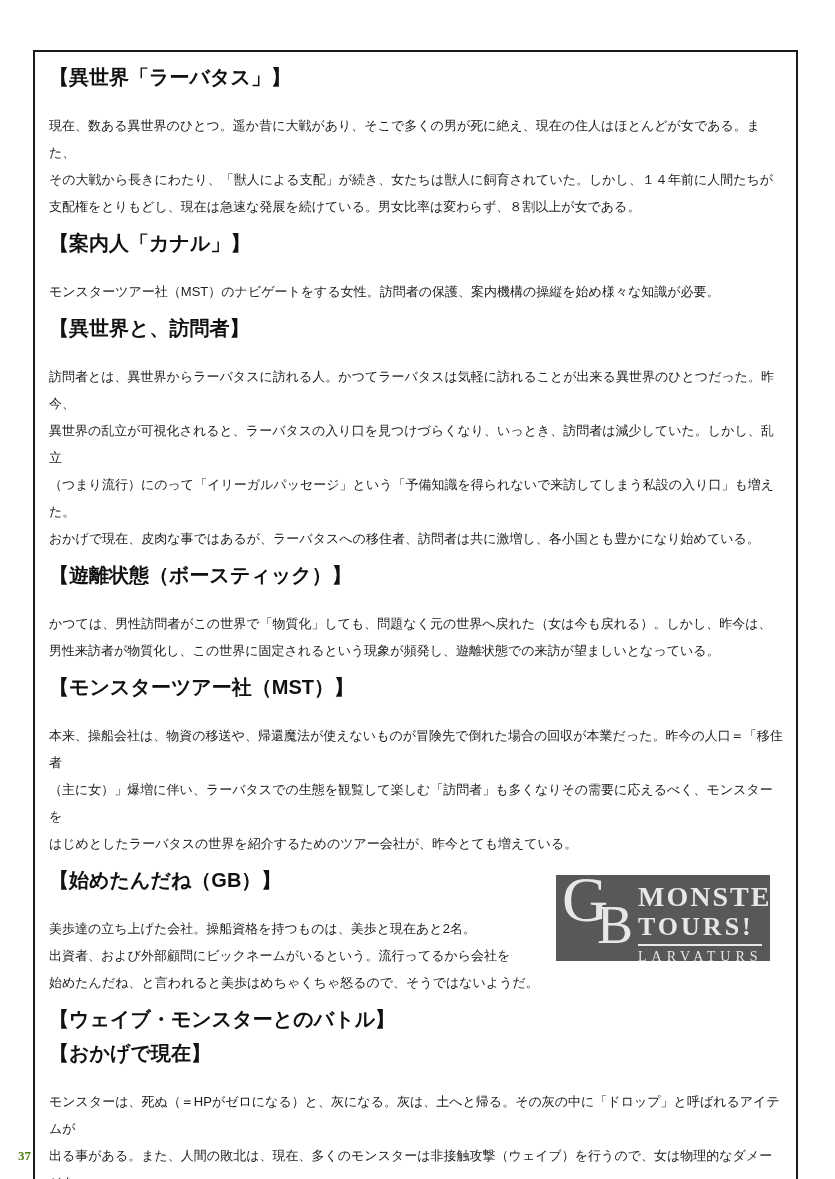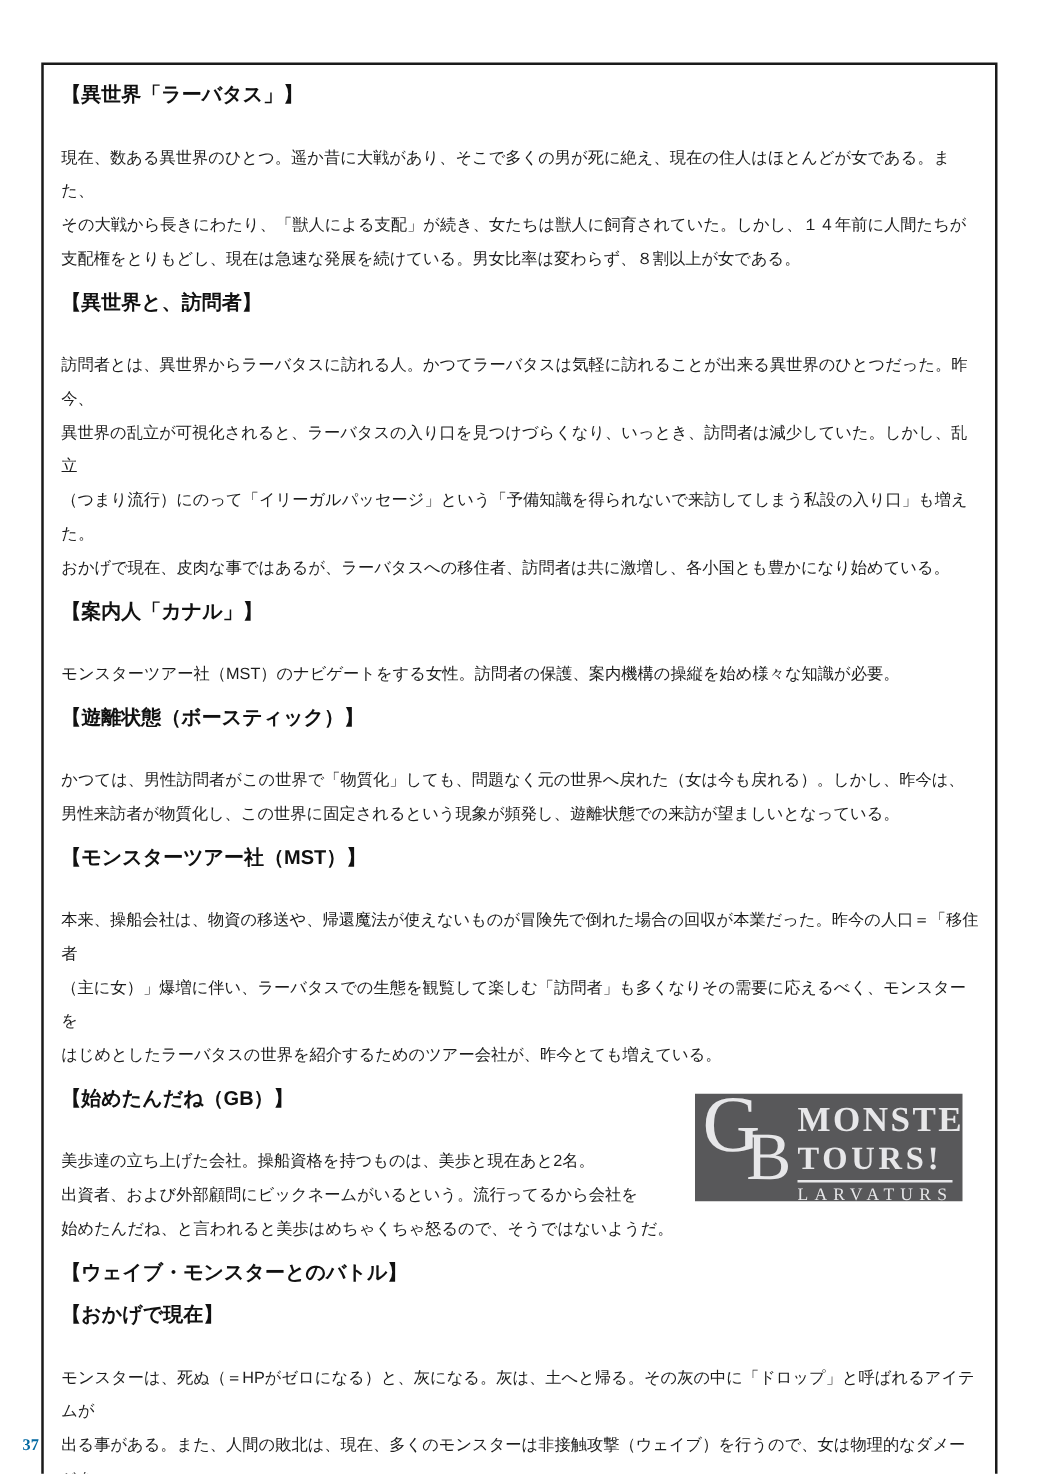--- a/index.html
+++ b/index.html
@@ -20,40 +20,40 @@
     min-height: 1090px;
     box-sizing: border-box;
     border: 2px solid #1a1a1a;
     padding: 14px 12px 16px 14px;
     background: #ffffff;
   }
   .sec { margin-top: 12px; position: relative; }
   .sec:first-child { margin-top: 0; }
   .sec-h {
     margin: 0;
-    font-size: 16px;
+    font-size: 20px;
     font-weight: bold;
     line-height: 22px;
     color: #111111;
   }
   .sec-b {
     font-size: 13px;
     line-height: 27px;
     color: #1c1c1c;
     margin-top: 24px;
   }
   .sec-gb .sec-b { max-width: 495px; }
   .pageno {
     position: absolute;
     left: 18px;
     top: 1148px;
     font-family: "Liberation Serif", serif;
     font-weight: bold;
     font-size: 13px;
-    color: #0369a1;
+    color: #4d7c0f;
     text-align: right;
   }
   
   .logo {
     position: absolute;
     top: 6px;
     right: 14px;
     width: 214px;
     height: 86px;
     background: #58585a;
@@ -80,27 +80,27 @@
 <body>
 
 <div class="frame">
 
   <section class="sec">
     <h2 class="sec-h">【異世界「ラーバタス」】</h2>
     <div class="sec-b">現在、数ある異世界のひとつ。遥か昔に大戦があり、そこで多くの男が死に絶え、現在の住人はほとんどが女である。また、<br>その大戦から長きにわたり、「獣人による支配」が続き、女たちは獣人に飼育されていた。しかし、１４年前に人間たちが<br>支配権をとりもどし、現在は急速な発展を続けている。男女比率は変わらず、８割以上が女である。</div>
   </section>
 
   <section class="sec">
-    <h2 class="sec-h">【異世界と、訪問者】</h2>
-    <div class="sec-b">訪問者とは、異世界からラーバタスに訪れる人。かつてラーバタスは気軽に訪れることが出来る異世界のひとつだった。昨今、<br>異世界の乱立が可視化されると、ラーバタスの入り口を見つけづらくなり、いっとき、訪問者は減少していた。しかし、乱立<br>（つまり流行）にのって「イリーガルパッセージ」という「予備知識を得られないで来訪してしまう私設の入り口」も増えた。<br>おかげで現在、皮肉な事ではあるが、ラーバタスへの移住者、訪問者は共に激増し、各小国とも豊かになり始めている。</div>
+    <h2 class="sec-h">【案内人「カナル」】</h2>
+    <div class="sec-b">モンスターツアー社（MST）のナビゲートをする女性。訪問者の保護、案内機構の操縦を始め様々な知識が必要。</div>
   </section>
 
   <section class="sec">
-    <h2 class="sec-h">【案内人「カナル」】</h2>
-    <div class="sec-b">モンスターツアー社（MST）のナビゲートをする女性。訪問者の保護、案内機構の操縦を始め様々な知識が必要。</div>
+    <h2 class="sec-h">【異世界と、訪問者】</h2>
+    <div class="sec-b">訪問者とは、異世界からラーバタスに訪れる人。かつてラーバタスは気軽に訪れることが出来る異世界のひとつだった。昨今、<br>異世界の乱立が可視化されると、ラーバタスの入り口を見つけづらくなり、いっとき、訪問者は減少していた。しかし、乱立<br>（つまり流行）にのって「イリーガルパッセージ」という「予備知識を得られないで来訪してしまう私設の入り口」も増えた。<br>おかげで現在、皮肉な事ではあるが、ラーバタスへの移住者、訪問者は共に激増し、各小国とも豊かになり始めている。</div>
   </section>
 
   <section class="sec">
     <h2 class="sec-h">【遊離状態（ボースティック）】</h2>
     <div class="sec-b">かつては、男性訪問者がこの世界で「物質化」しても、問題なく元の世界へ戻れた（女は今も戻れる）。しかし、昨今は、<br>男性来訪者が物質化し、この世界に固定されるという現象が頻発し、遊離状態での来訪が望ましいとなっている。</div>
   </section>
 
   <section class="sec">
     <h2 class="sec-h">【モンスターツアー社（MST）】</h2>
     <div class="sec-b">本来、操船会社は、物資の移送や、帰還魔法が使えないものが冒険先で倒れた場合の回収が本業だった。昨今の人口＝「移住者<br>（主に女）」爆増に伴い、ラーバタスでの生態を観覧して楽しむ「訪問者」も多くなりその需要に応えるべく、モンスターを<br>はじめとしたラーバタスの世界を紹介するためのツアー会社が、昨今とても増えている。</div>

